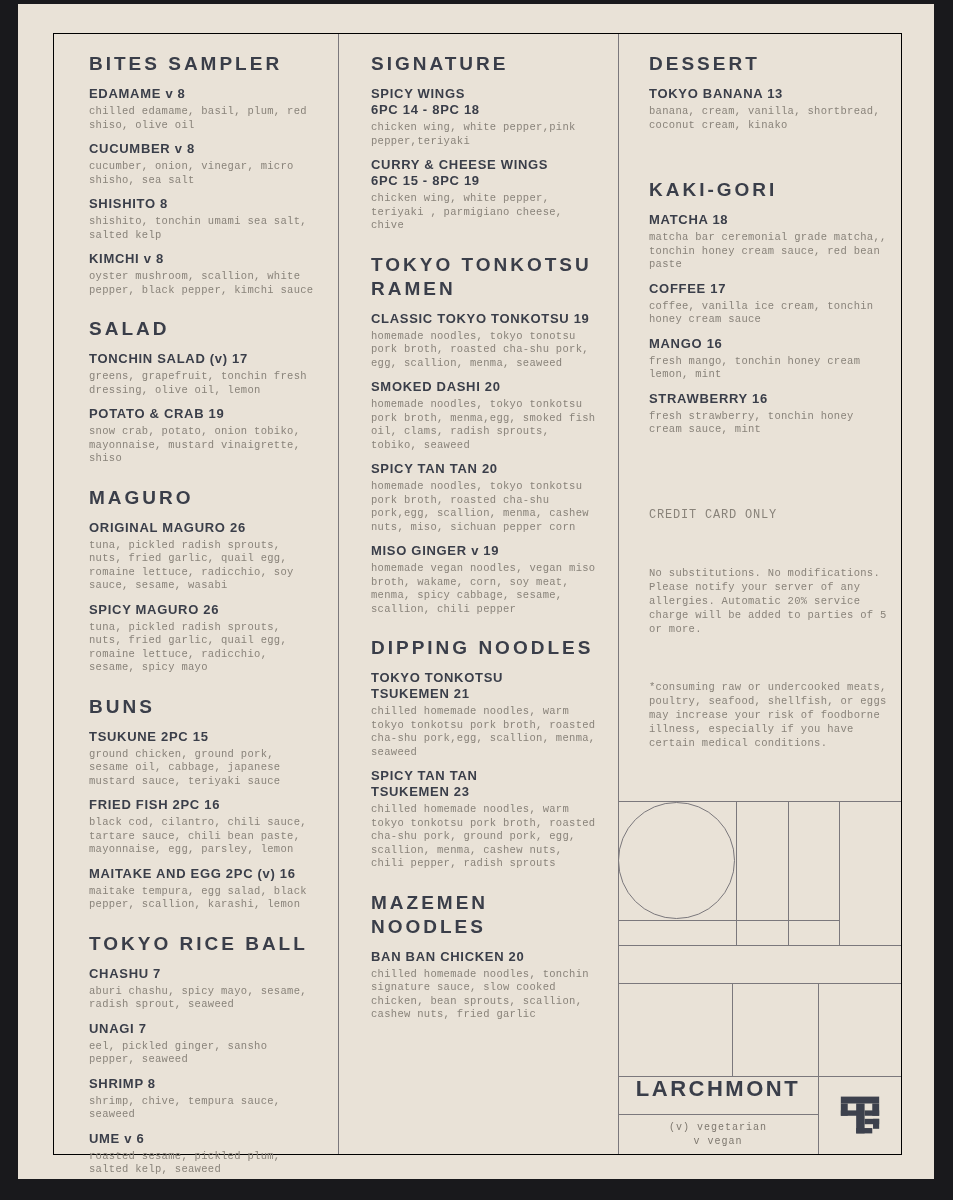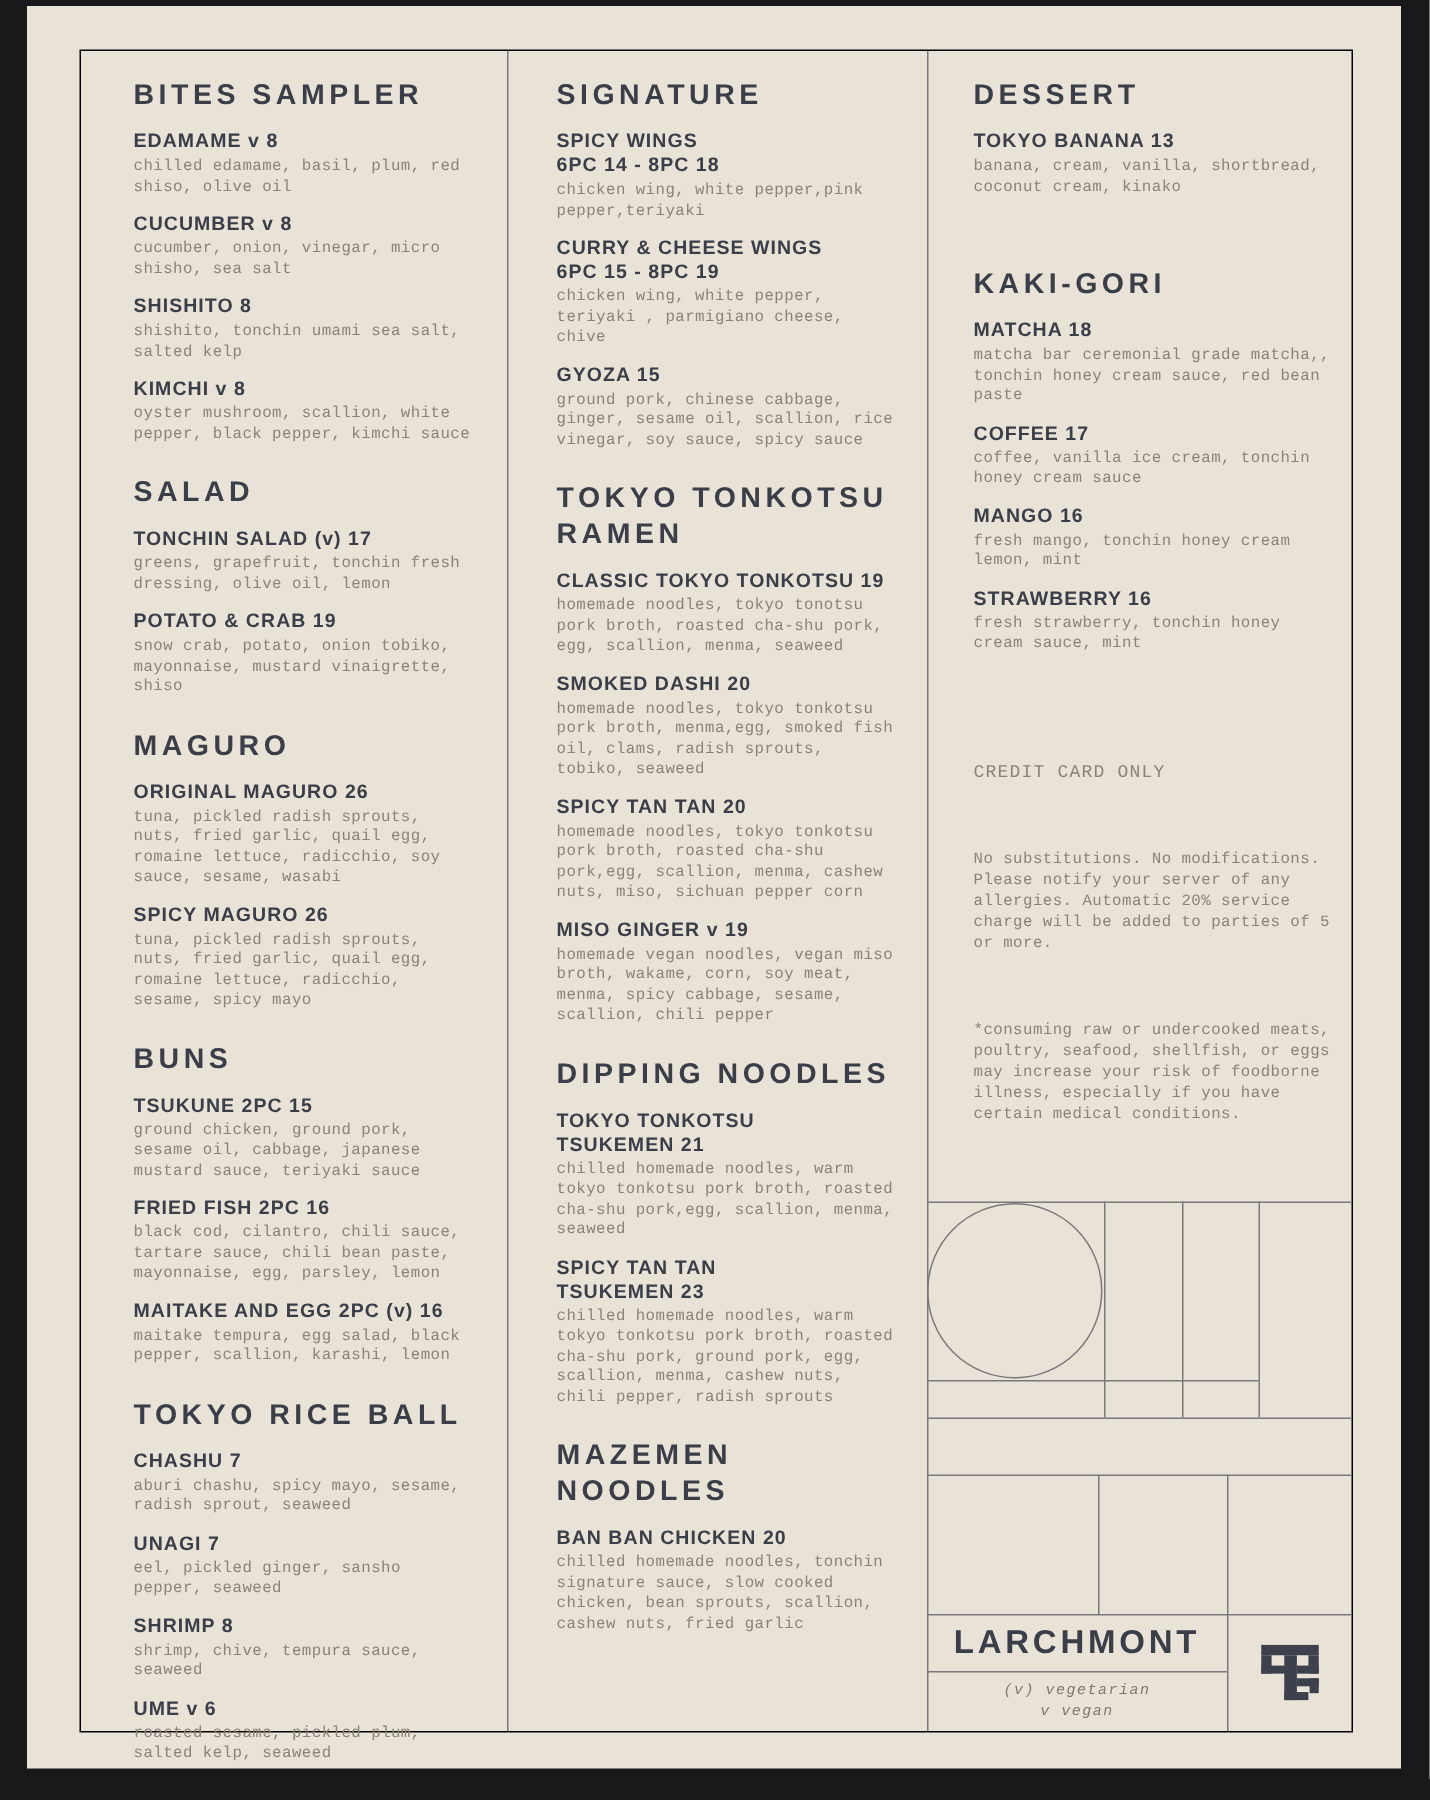--- a/index.html
+++ b/index.html
@@ -49,31 +49,31 @@
   
   .art{position:absolute;left:564px;top:0;width:283px;height:1120px;}
   .art .hl{position:absolute;height:1px;background:#7b787c;}
   .art .vl{position:absolute;width:1px;background:#7b787c;}
   .art .circle{
     position:absolute;left:0;top:768px;width:117px;height:117px;
     border:1px solid #7b787c;border-radius:50%;box-sizing:border-box;
   }
   .brand-cell{
     position:absolute;left:0;top:1042px;width:200px;height:38px;
-    display:flex;align-items:center;justify-content:center;
+    display:flex;justify-content:center;
   }
   .brand{
     font-weight:bold;font-size:22px;letter-spacing:2.5px;color:#3a3e49;
   }
   .legend-cell{
     position:absolute;left:0;top:1080px;width:200px;height:40px;
     display:flex;flex-direction:column;align-items:center;justify-content:center;gap:3px;
   }
   .legend-line{
-    font-family:"Liberation Mono", monospace;font-size:10px;letter-spacing:1px;color:#7e786f;font-style:italic;
+    font-family:"Liberation Mono", monospace;font-size:10px;letter-spacing:1px;color:#7e786f;
   }
   .logo-cell{
     position:absolute;left:200px;top:1042px;width:83px;height:78px;
     display:flex;align-items:center;justify-content:center;
   }
 </style>
 </head>
 <body>
 
 <div class="page">
@@ -162,24 +162,20 @@
           <h2 class="sec-title">SIGNATURE</h2>
           <div class="item">
             <div class="item-name">SPICY WINGS
 6PC 14 - 8PC 18</div>
             <div class="item-desc">chicken wing, white pepper,pink pepper,teriyaki</div>
           </div>
           <div class="item">
             <div class="item-name">CURRY &amp; CHEESE WINGS
 6PC 15 - 8PC 19</div>
             <div class="item-desc">chicken wing, white pepper, teriyaki , parmigiano cheese, chive</div>
-          </div>
-          <div class="item">
-            <div class="item-name">GYOZA 15</div>
-            <div class="item-desc">ground pork, chinese cabbage, ginger, sesame oil, scallion, rice vinegar, soy sauce, spicy sauce</div>
           </div>
         </section>
         <section class="section">
           <h2 class="sec-title">TOKYO TONKOTSU
 RAMEN</h2>
           <div class="item">
             <div class="item-name">CLASSIC TOKYO TONKOTSU 19</div>
             <div class="item-desc">homemade noodles, tokyo tonotsu pork broth, roasted cha-shu pork, egg, scallion, menma, seaweed</div>
           </div>
           <div class="item">

